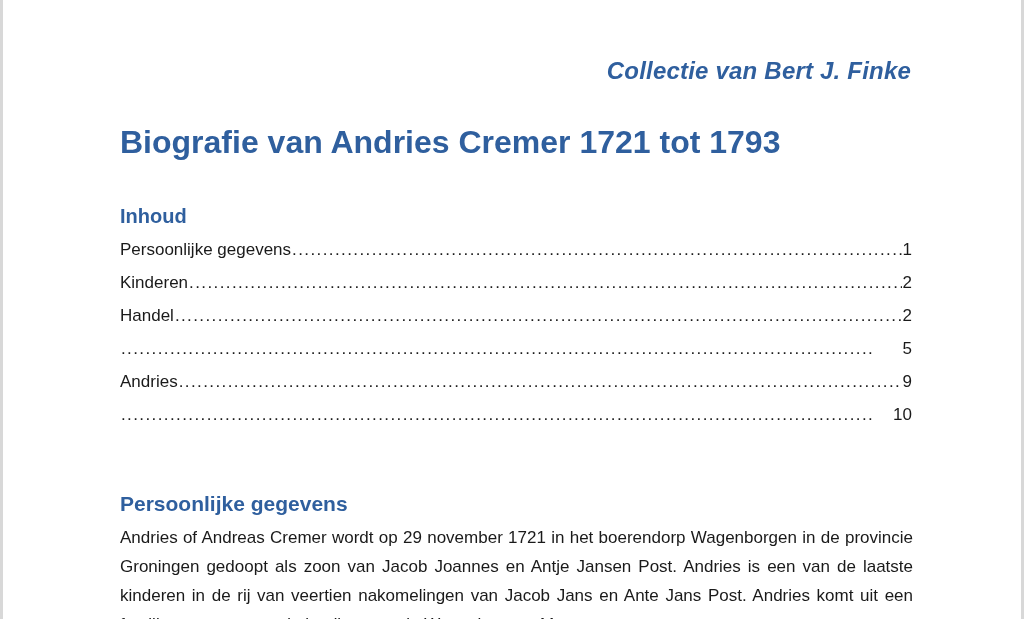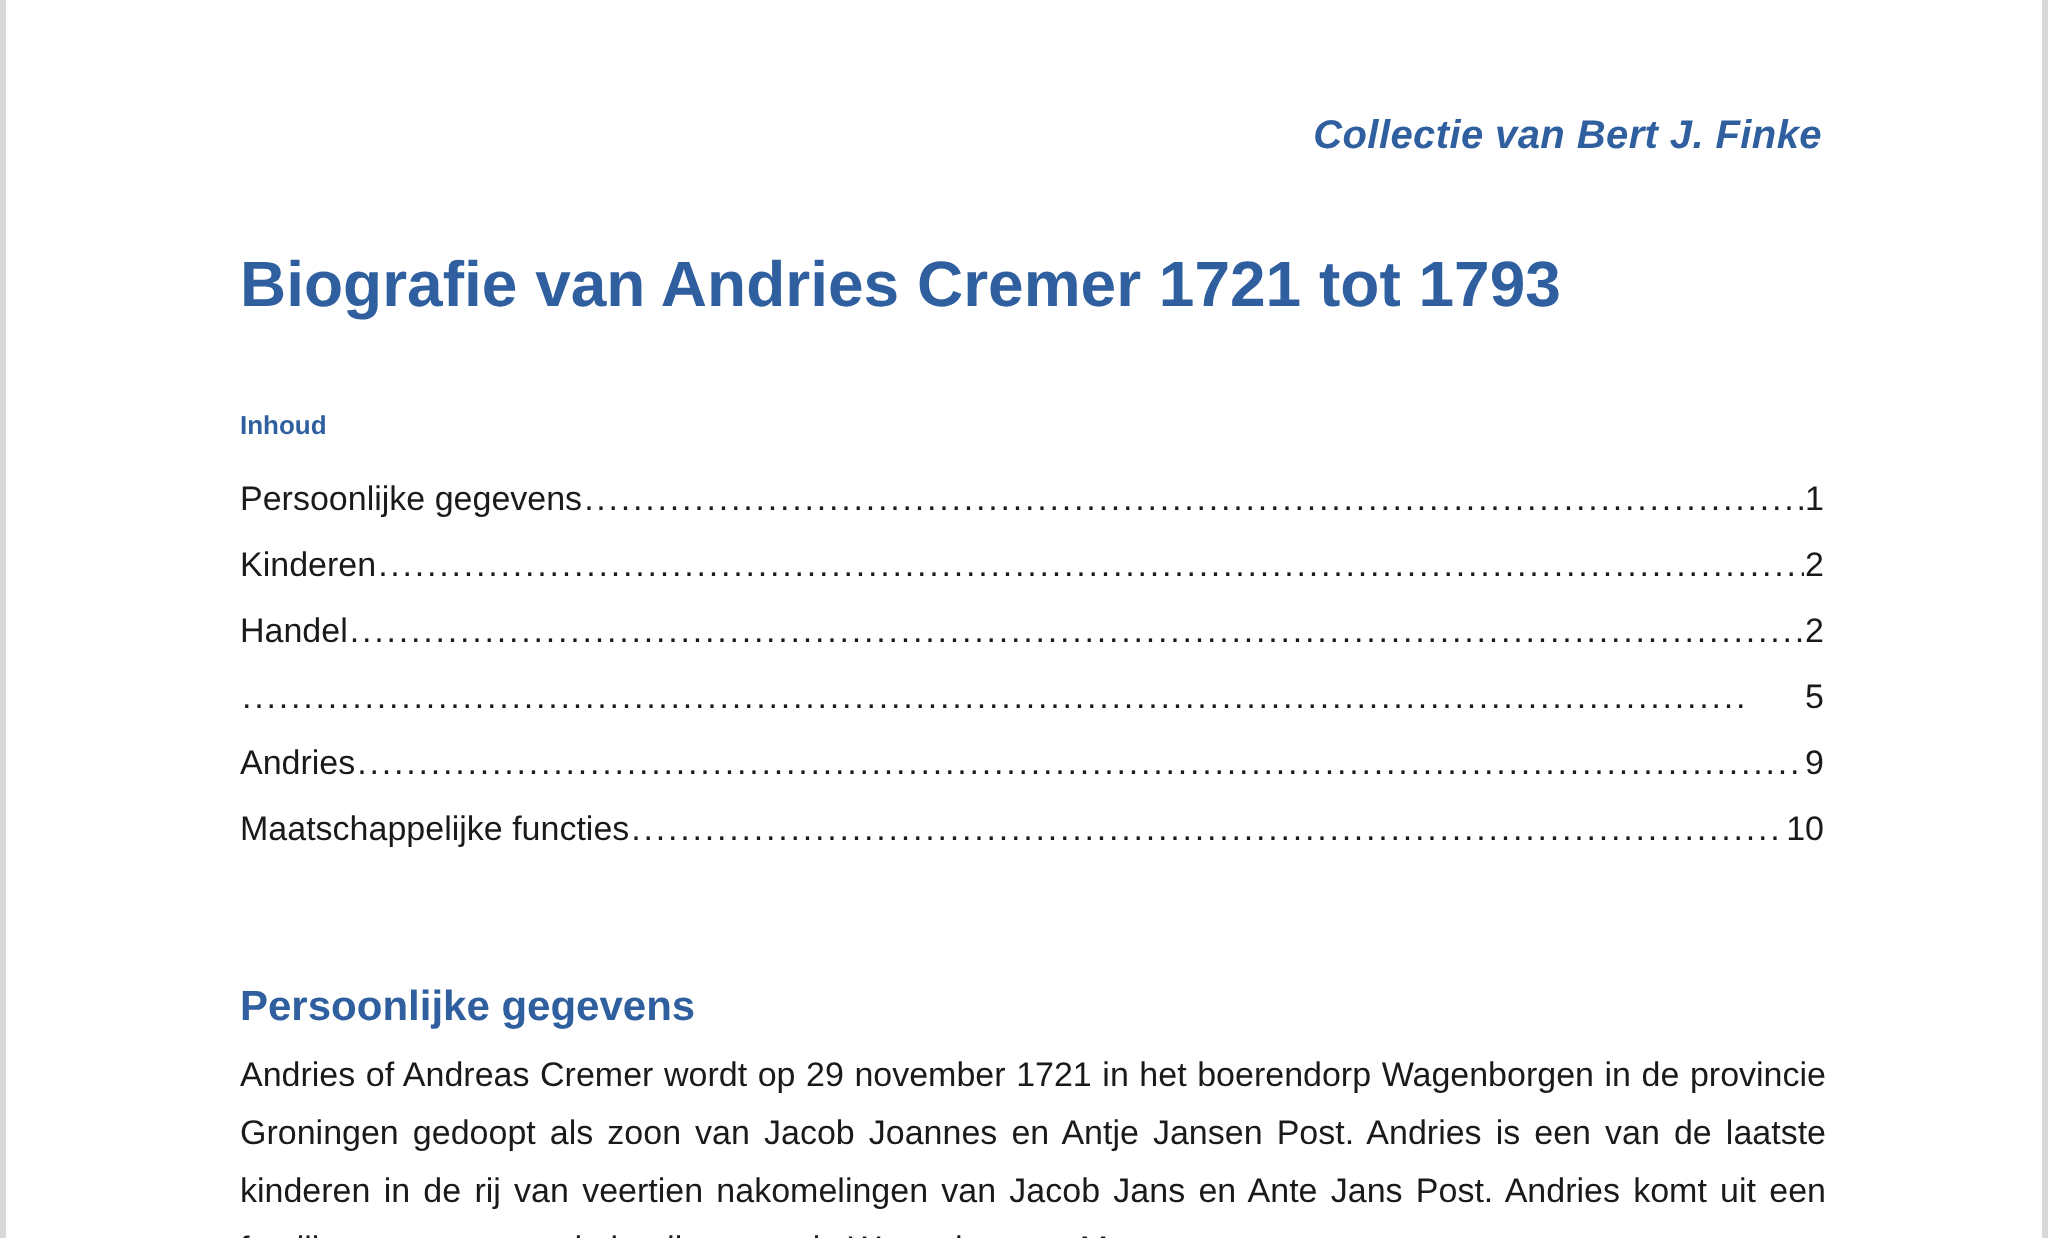--- a/index.html
+++ b/index.html
@@ -37,40 +37,40 @@
     right: 0;
     top: 0;
     width: 3px;
     height: 619px;
     background: #d8d8d8;
   }
   .collection-line {
     position: absolute;
     top: 57px;
     right: 113px;
-    font-size: 20px;
+    font-size: 24px;
     font-weight: bold;
     font-style: italic;
     color: #2f5f9e;
     letter-spacing: 0.2px;
   }
   .doc-title {
     position: absolute;
     top: 124px;
     left: 120px;
     font-size: 32px;
     font-weight: bold;
     color: #2f5f9e;
     letter-spacing: 0px;
   }
   .toc-heading {
     position: absolute;
     top: 205px;
     left: 120px;
-    font-size: 13px;
+    font-size: 20px;
     font-weight: bold;
     color: #2f5f9e;
   }
   .toc {
     position: absolute;
     top: 233px;
     left: 120px;
     width: 792px;
   }
   .toc-row {
@@ -159,21 +159,20 @@
       <span class="toc-page">5</span>
     </div>
 
     <div class="toc-row">
       <span class="toc-label">Andries</span>
       <span class="toc-dots">...........................................................................................................................</span>
       <span class="toc-page">9</span>
     </div>
 
     <div class="toc-row">
-      <span class="toc-label">Maatschappelijke functies</span>
       <span class="toc-dots">...........................................................................................................................</span>
       <span class="toc-page">10</span>
     </div>
 
   </div>
 
   <div class="section-heading">Persoonlijke gegevens</div>
 
   <div class="body-text">
     <p>Andries of Andreas Cremer wordt op 29 november 1721 in het boerendorp Wagenborgen in de provincie Groningen gedoopt als zoon van Jacob Joannes en Antje Jansen Post. Andries is een van de laatste kinderen in de rij van veertien nakomelingen van Jacob Jans en Ante Jans Post. Andries komt uit een familie van vermogende landbouwers in Wagenborgen. Met</p>

